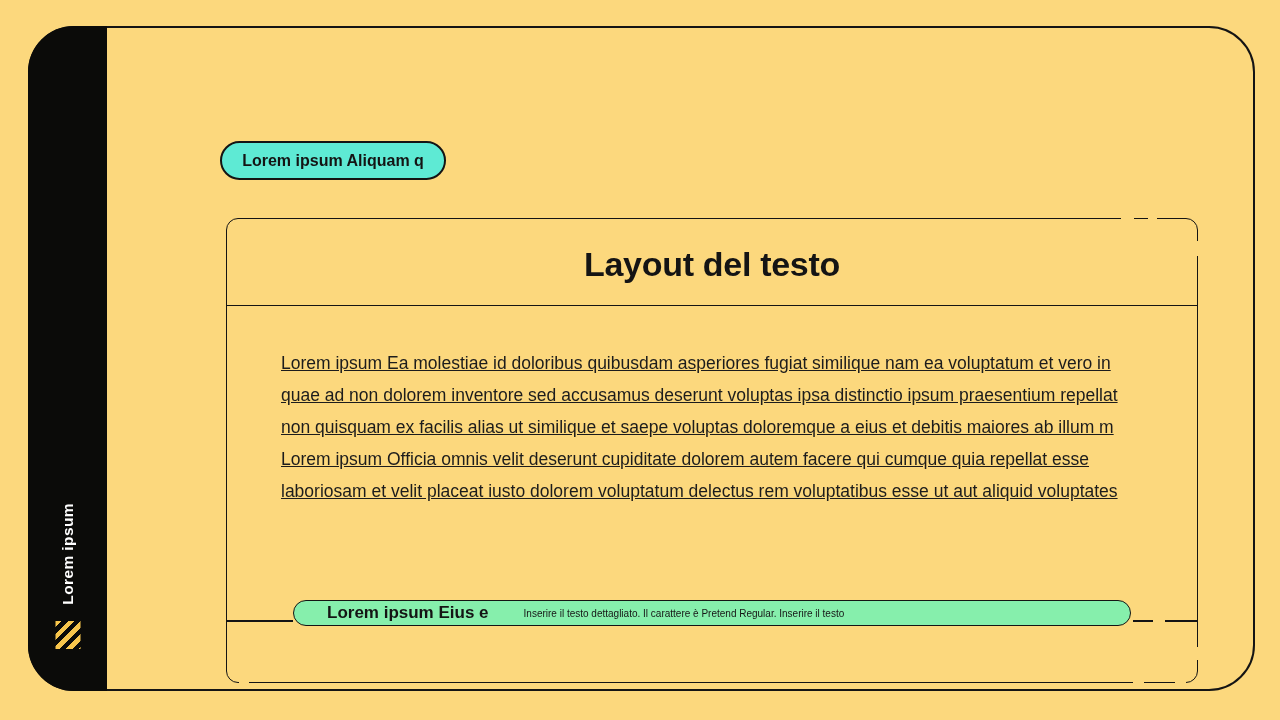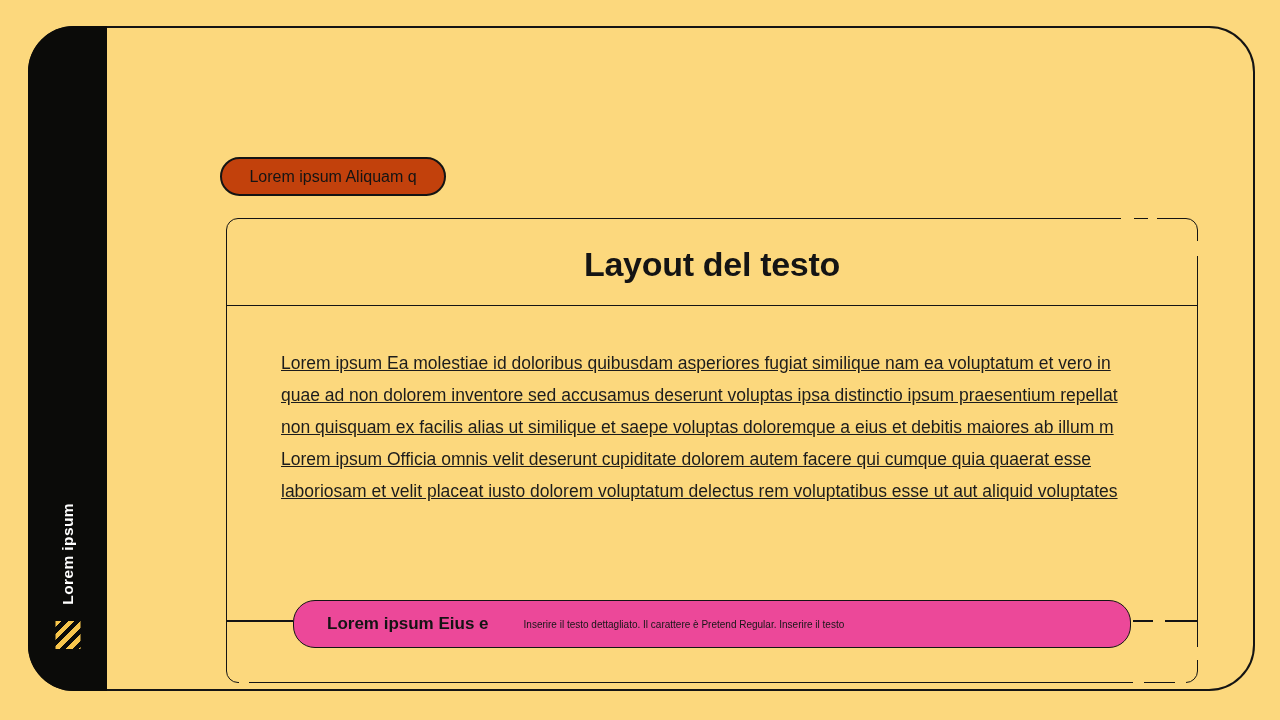--- a/index.html
+++ b/index.html
@@ -48,25 +48,25 @@
     background: repeating-linear-gradient(135deg,
       #F8C64C 0px, #F8C64C 4.5px,
       transparent 4.5px, transparent 9px);
   }
 
   
   .top-pill {
     position: absolute;
     left: 190px; top: 113px;
     width: 226px; height: 39px;
-    background: #c2410c;
+    background: #5eead4;
     border: 2px solid #141414;
     border-radius: 20px;
     display: flex; align-items: center; justify-content: center;
-    font-size: 16px; font-weight: 400; margin-top: 16px;
+    font-size: 16px; font-weight: 700;
   }
 
   
   .card {
     position: absolute;
     left: 196px; top: 190px;
     width: 972px; height: 465px;
     border: 1.8px solid #141414;
     border-radius: 12px;
   }
@@ -97,22 +97,22 @@
     background: #141414;
     top: 401px;
   }
   .connector.left  { left: 0; width: 66px; }
   .connector.dash1 { left: 906px; width: 20px; }
   .connector.dash2 { left: 938px; width: 33px; }
 
   .footer-pill {
     position: absolute;
     left: 66px; top: 381px;
-    width: 838px; height: 48px;
-    background: #ec4899;
+    width: 838px; height: 26px;
+    background: #86efac;
     border: 1.8px solid #141414;
     border-radius: 22px;
     display: flex; align-items: center;
     padding-left: 33px;
     z-index: 2;
   }
   .footer-pill-label { font-size: 17px; font-weight: 600; }
   .footer-pill-desc  { font-size: 10px; font-weight: 400; margin-left: 35px; color: #161616; }
 
   
@@ -144,21 +144,21 @@
     <div class="card">
 
       <div class="card-header">
         <div class="card-title">Layout del testo</div>
       </div>
 
       <div class="card-body">
         <div class="body-line">Lorem ipsum Ea molestiae id doloribus quibusdam asperiores fugiat similique nam ea voluptatum et vero in</div>
         <div class="body-line">quae ad non dolorem inventore sed accusamus deserunt voluptas ipsa distinctio ipsum praesentium repellat</div>
         <div class="body-line">non quisquam ex facilis alias ut similique et saepe voluptas doloremque a eius et debitis maiores ab illum m</div>
-        <div class="body-line">Lorem ipsum Officia omnis velit deserunt cupiditate dolorem autem facere qui cumque quia quaerat esse</div>
+        <div class="body-line">Lorem ipsum Officia omnis velit deserunt cupiditate dolorem autem facere qui cumque quia repellat esse</div>
         <div class="body-line">laboriosam et velit placeat iusto dolorem voluptatum delectus rem voluptatibus esse ut aut aliquid voluptates</div>
       </div>
 
       <div class="connector left"></div>
       <div class="connector dash1"></div>
       <div class="connector dash2"></div>
 
       <div class="footer-pill">
         <span class="footer-pill-label">Lorem ipsum Eius e</span>
         <span class="footer-pill-desc">Inserire il testo dettagliato. Il carattere è Pretend Regular. Inserire il testo</span>

